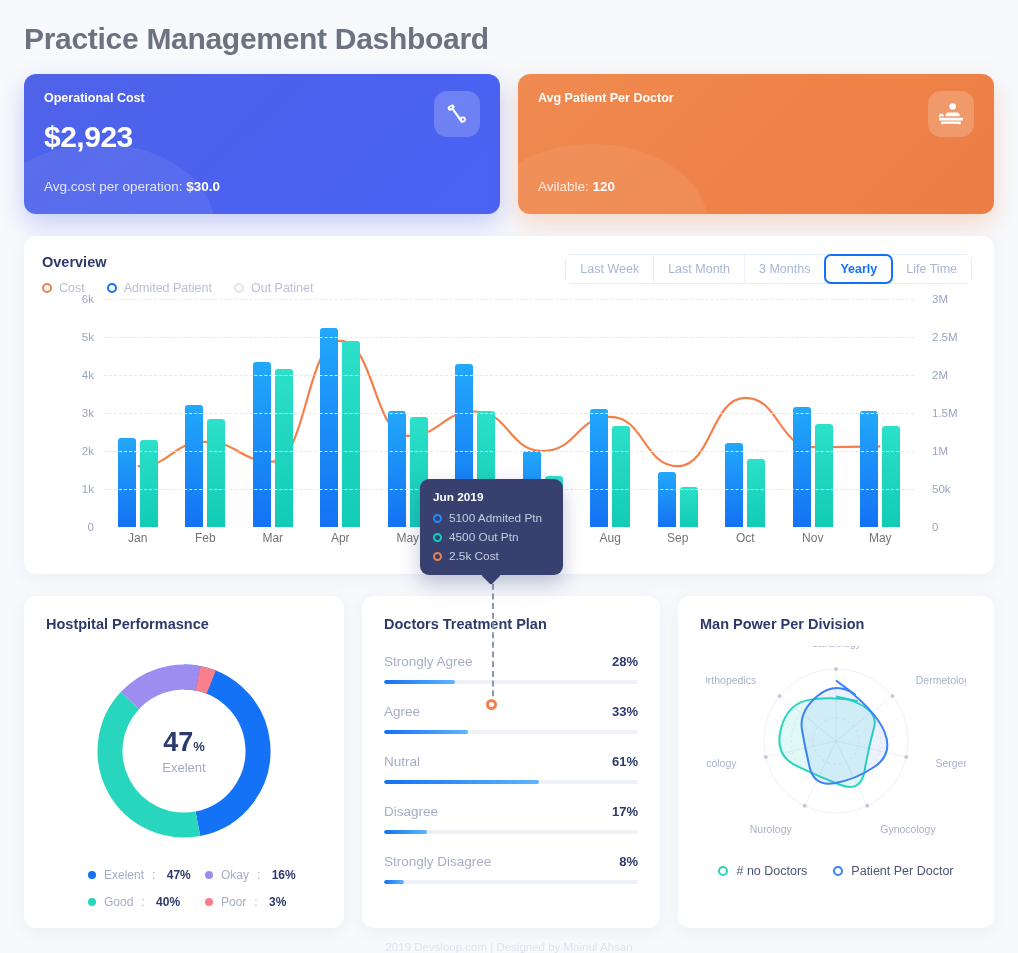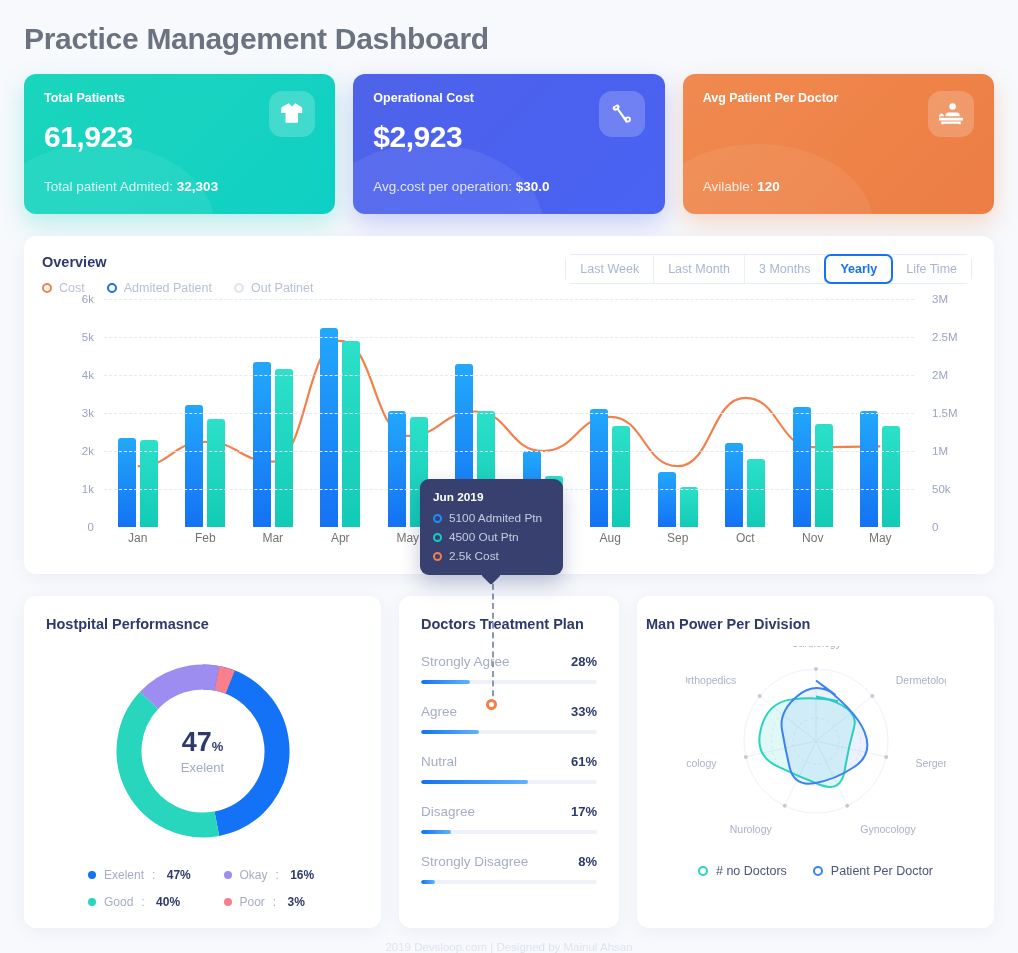--- a/index.html
+++ b/index.html
@@ -95,23 +95,23 @@
   .tt-ring.blue{border-color:#1f8ef8;} .tt-ring.teal{border-color:#11d0bb;} .tt-ring.orange{border-color:#f3804b;}
   .tt-arrow { position:absolute; left:64px; bottom:-7px; width:14px; height:14px; background:#37406f;
               transform: rotate(45deg); border-radius: 2px; }
   .tt-stem { position:absolute; left:468px; top:338px; width:0; height:132px;
              border-left: 2px dashed #8d97b4; z-index: 4; }
   .tt-dot  { position:absolute; left:462px; top:463px; width:11px; height:11px; border-radius:50%;
              background:#fff; border: 3px solid #f3804b; z-index:6; }
 
   
   .bottom-row { display:flex; gap: 18px; margin-top: 22px; height: 332px; }
-  .b-left { width: 357px; padding: 20px 22px; position: relative; }
+  .b-left { width: 320px; padding: 20px 22px; position: relative; }
   .b-mid  { flex: 1; padding: 20px 22px; }
-  .b-right{ width: 357px; padding: 20px 9px; position: relative; }
+  .b-right{ width: 316px; padding: 20px 22px; position: relative; }
 
   .donut-wrap { position:relative; width: 194px; height: 194px; margin: 22px auto 0 auto; }
   .donut-center { position:absolute; inset:0; display:flex; flex-direction:column;
                   align-items:center; justify-content:center; }
   .donut-val { font-size: 27px; font-weight:bold; color:#2e3a6b; }
   .donut-val span { font-size: 13px; }
   .donut-sub { font-size: 13px; color:#a3abc4; margin-top:2px; }
   .donut-legend { display:flex; flex-wrap:wrap; margin-top: 20px; padding-left: 42px; row-gap:13px; }
   .dl-item { width: 50%; display:flex; align-items:center; gap:8px; font-size:12px; color:#a6adc4; }
   .dl-item b { color:#2e3a6b; }
@@ -134,30 +134,20 @@
 </style>
 </head>
 <body>
 
 <div class="page">
 
   <h1 class="page-title">Practice Management Dashboard</h1>
 
   <div class="kpi-row">
 
-    <div class="kpi-card kpi-teal">
-      <div class="kpi-label">Total Patients</div>
-      <div class="kpi-value">61,923</div>
-      <div class="kpi-sub"><span>Total patient Admited: </span><b>32,303</b></div>
-      <div class="kpi-icon">
-        <svg viewBox="0 0 24 24">
-            <path d="M9 2l3 3 3-3 5 3c1 .6 1.5 1.6 1.5 2.8V11h-4v9H6v-9H2V7.8C2 6.6 2.5 5.6 3.5 5L9 2zm1 11h5v4h-5v-4z"></path>
-          </svg>
-      </div>
-    </div>
 
     <div class="kpi-card kpi-blue">
       <div class="kpi-label">Operational Cost</div>
       <div class="kpi-value">$2,923</div>
       <div class="kpi-sub"><span>Avg.cost per operation: </span><b>$30.0</b></div>
       <div class="kpi-icon">
         <svg viewBox="0 0 24 24">
             <path d="M7.5 3.2a2.3 2.3 0 012.1 1.3c.4.9.1 1.9-.6 2.6L17.8 19l-1.9 1.2L7.6 8.2l-1 .5a2.3 2.3 0 11-1-4.4c.6-.5 1.2-1.1 1.9-1.1zM6.6 5a.9.9 0 100 1.8.9.9 0 000-1.8zm10.8 9.3a2.8 2.8 0 11-2.8 2.8 2.8 2.8 0 012.8-2.8zm0 1.7a1.1 1.1 0 101.1 1.1 1.1 1.1 0 00-1.1-1.1z"></path>
           </svg>
       </div>

